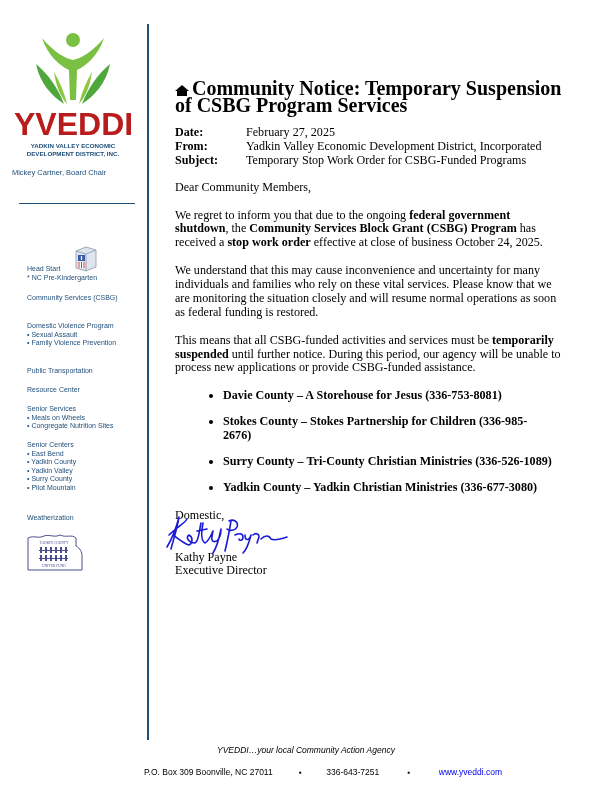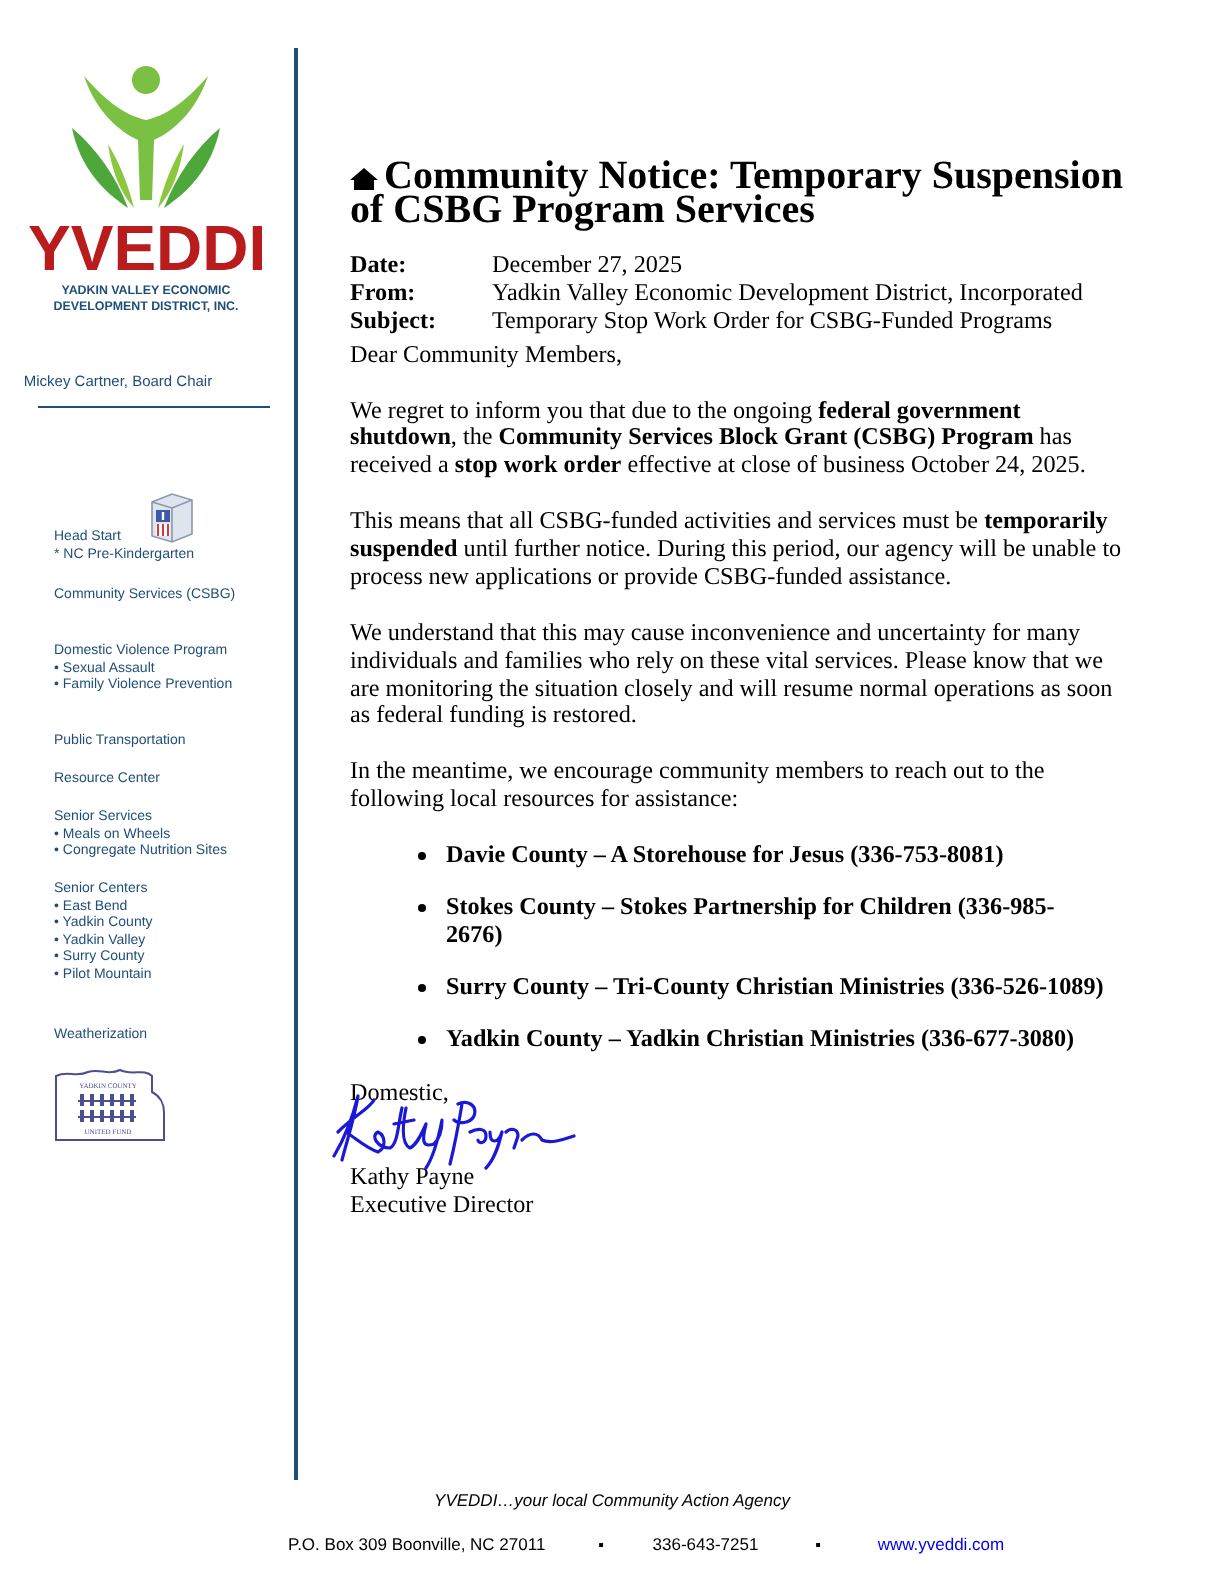--- a/index.html
+++ b/index.html
@@ -2,29 +2,29 @@
 <html><head>
   <meta charset="utf-8">
   <style>
     html, body { margin: 0; padding: 0; background: #ffffff; }
     body { width: 612px; height: 792px; position: relative; overflow: hidden; font-family: "Liberation Serif", serif; color: #000; }
     .sidebar { position: absolute; left: 0; top: 0; width: 147px; height: 740px; }
     .vrule { position: absolute; left: 147px; top: 24px; width: 2px; height: 716px; background: #1f4e79; }
     .logo { position: absolute; left: 14px; top: 30px; width: 118px; height: 130px; }
     .logo-word { position: absolute; left: 0; top: 76px; width: 118px; text-align: right; font-family: "Liberation Sans", sans-serif; font-weight: bold; font-size: 32px; letter-spacing: 0px; color: #b91c1c; }
     .logo-sub { position: absolute; left: 0; top: 112px; width: 118px; text-align: center; font-family: "Liberation Sans", sans-serif; font-weight: bold; font-size: 6.2px; line-height: 7.5px; color: #1f4e79; }
-    .chair { position: absolute; left: 0; top: 186px; width: 118px; text-align: center; font-family: "Liberation Sans", sans-serif; font-size: 7.5px; color: #1f4e79; }
+    .chair { position: absolute; left: 0; top: 168px; width: 118px; text-align: center; font-family: "Liberation Sans", sans-serif; font-size: 7.5px; color: #1f4e79; }
     .chair-rule { position: absolute; left: 19px; top: 203px; width: 116px; height: 1px; background: #1f4e79; }
     .hs-icon { position: absolute; left: 72px; top: 243px; width: 26px; height: 30px; }
     .prog { position: absolute; left: 27px; font-family: "Liberation Sans", sans-serif; font-size: 7px; line-height: 8.6px; color: #1f4e79; }
     .united { position: absolute; left: 26px; top: 532px; width: 58px; height: 40px; }
     .content { position: absolute; left: 175px; top: 80px; width: 390px; font-size: 12.1px; line-height: 13.9px; }
     .title { font-weight: bold; font-size: 20px; line-height: 17px; margin: 0 0 12px 0; }
     .title .house { display: inline-block; width: 14px; height: 11px; margin-right: 3px; vertical-align: -1px; }
-    .meta { display: grid; grid-template-columns: 71px 1fr; row-gap: 0px; margin-bottom: 3px; }
+    .meta { display: grid; grid-template-columns: 71px 1fr; row-gap: 0px; margin-bottom: 13px; }
     .meta .k { font-weight: bold; }
     p { margin: 0 0 13.9px 0; }
     ul.res { margin: 0 0 13.9px 0; padding-left: 36px; font-weight: bold; }
     ul.res li { margin: 12px; }
     .sig { position: relative; height: 38px; margin-top: -6px; margin-bottom: -4px; }
     .sig svg { position: absolute; left: -12px; top: -4px; }
     .footer-tag { position: absolute; left: 0; top: 745px; width: 612px; text-align: center; font-family: "Liberation Sans", sans-serif; font-style: italic; font-size: 8.5px; }
     .footer-line { position: absolute; left: 144px; top: 767px; font-family: "Liberation Sans", sans-serif; font-size: 8.5px; white-space: nowrap; }
     .footer-line span { display: inline-block; }
     .footer-line .dot { font-size: 8px; }
@@ -124,36 +124,35 @@
 
 <div class="content">
   <div class="title">
     <svg class="house" viewBox="0 0 14 11">
       <path d="M0 6 L7 0 L14 6 L12 6 L12 11 L2 11 L2 6 Z" fill="#000"></path>
     </svg><span>Community Notice: Temporary Suspension of CSBG Program Services</span>
   </div>
 
   <div class="meta">
     <div class="k">Date:</div>
-    <div>December 27, 2025</div>
+    <div>February 27, 2025</div>
     <div class="k">From:</div>
     <div>Yadkin Valley Economic Development District, Incorporated</div>
     <div class="k">Subject:</div>
     <div>Temporary Stop Work Order for CSBG-Funded Programs</div>
   </div>
 
   <p>Dear Community Members,</p>
 
   <p><span>We regret to inform you that due to the ongoing </span><b>federal government shutdown</b><span>, the </span><b>Community Services Block Grant (CSBG) Program</b><span> has received a </span><b>stop work order</b><span> effective at close of business October 24, 2025.</span></p>
 
+  <p>We understand that this may cause inconvenience and uncertainty for many individuals and families who rely on these vital services. Please know that we are monitoring the situation closely and will resume normal operations as soon as federal funding is restored.</p>
+
   <p><span>This means that all CSBG-funded activities and services must be </span><b>temporarily suspended</b><span> until further notice. During this period, our agency will be unable to process new applications or provide CSBG-funded assistance.</span></p>
 
-  <p>We understand that this may cause inconvenience and uncertainty for many individuals and families who rely on these vital services. Please know that we are monitoring the situation closely and will resume normal operations as soon as federal funding is restored.</p>
-
-  <p>In the meantime, we encourage community members to reach out to the following local resources for assistance:</p>
 
   <ul class="res">
     <li>Davie County – A Storehouse for Jesus (336-753-8081)</li>
     <li>Stokes County – Stokes Partnership for Children (336-985-2676)</li>
     <li>Surry County – Tri-County Christian Ministries (336-526-1089)</li>
     <li>Yadkin County – Yadkin Christian Ministries (336-677-3080)</li>
   </ul>
 
 
   <div>Domestic,</div>

